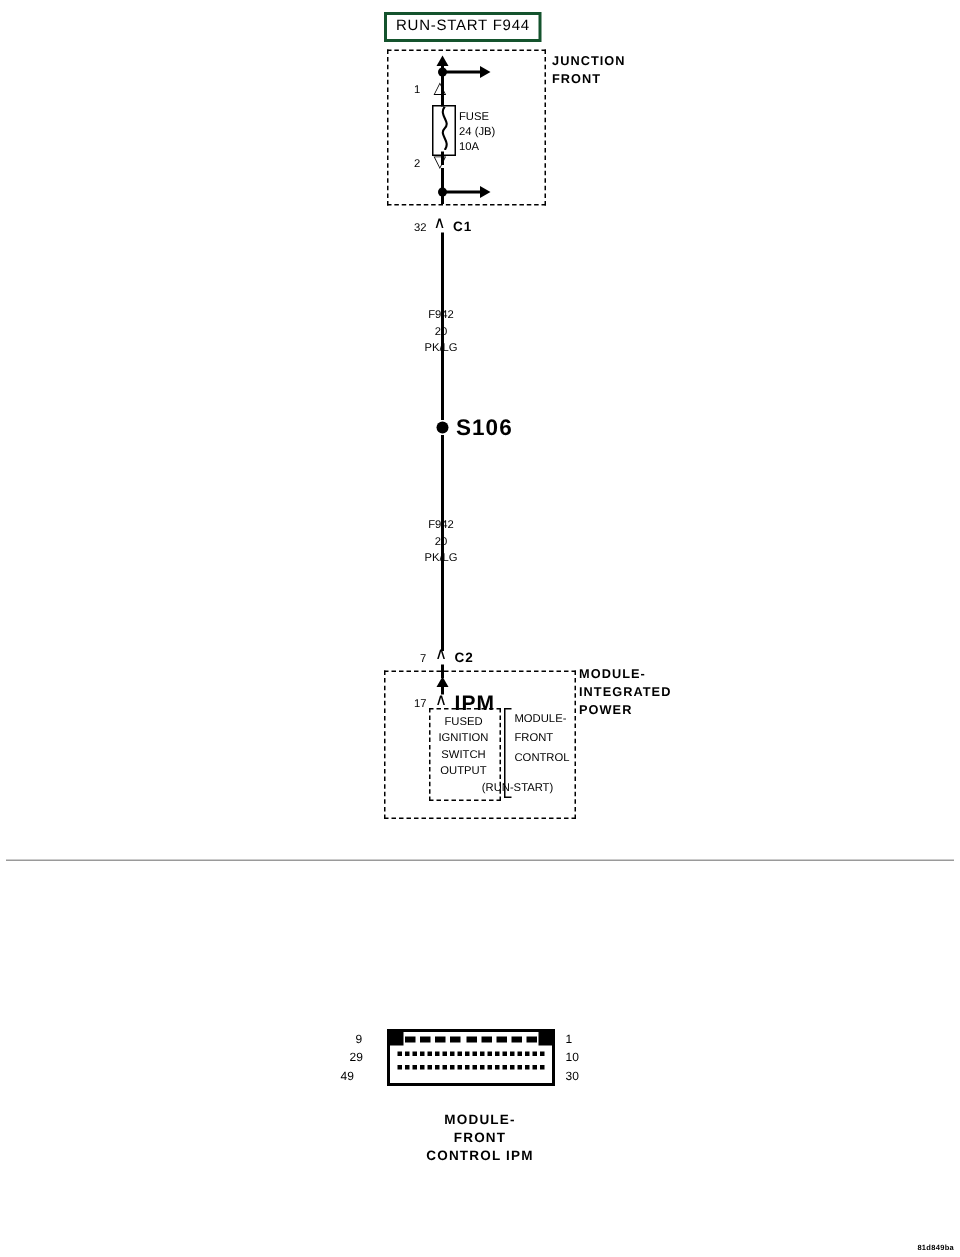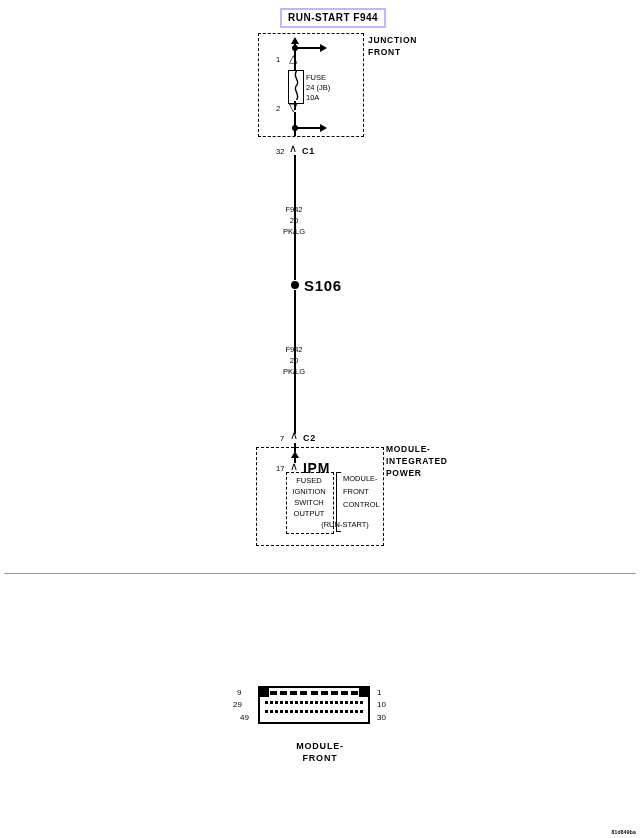--- a/index.html
+++ b/index.html
@@ -9,26 +9,25 @@
     color:#000;
   }
   .stage{position:absolute;left:0;top:0;width:640px;height:838px;}
 
   
   .abs{position:absolute;}
 
   
   #title-box{
     left:256px;top:8px;
-    border:2px solid #c4b5fd;
+    border:2px solid #14532d;
     padding:2px 6px 3px 6px;
-    font-size:10px;font-weight:bold;letter-spacing:0.5px;
+    font-size:10px;font-weight:normal;letter-spacing:0.5px;
     line-height:11px;
     white-space:nowrap;
-    margin-left:24px;
   }
 
   
   .dashed-box{
     border:1px dashed #000;
   }
   #junction-block{left:258px;top:33px;width:104px;height:102px;}
   #ipm-block{left:256px;top:447px;width:126px;height:97px;}
   #ipm-inner-box{left:286px;top:472px;width:46px;height:60px;}
 
@@ -265,26 +264,27 @@
         <div class="pin"></div>
         <div class="pin"></div>
         <div class="pin"></div>
         <div class="pin"></div>
         <div class="pin"></div>
       </div>
   </div>
 
   <div class="conn-num" style="left:237px;top:688px;">9</div>
   <div class="conn-num" style="left:233px;top:700px;">29</div>
-  <div class="conn-num" style="left:240px;top:713px;">49</div>
+  <div class="conn-num" style="left:227px;top:713px;">49</div>
 
   <div class="conn-num" style="left:377px;top:688px;">1</div>
   <div class="conn-num" style="left:377px;top:700px;">10</div>
   <div class="conn-num" style="left:377px;top:713px;">30</div>
 
   <div class="abs" id="connector-caption">
     <div>MODULE-</div>
     <div>FRONT</div>
+    <div>CONTROL IPM</div>
   </div>
 
   <div class="abs" id="corner-code">81d849ba</div>
 
 </div>
 
 </body></html>

